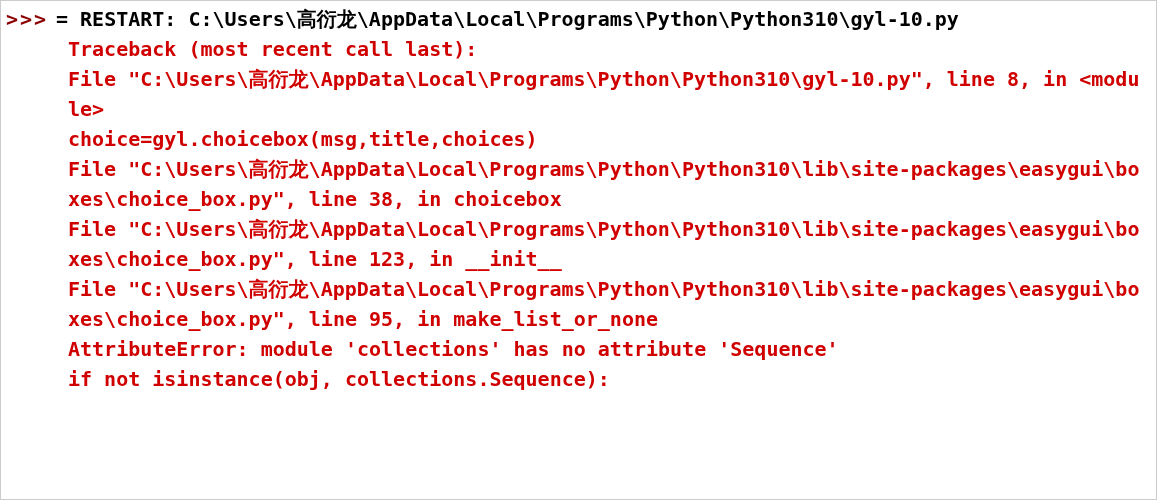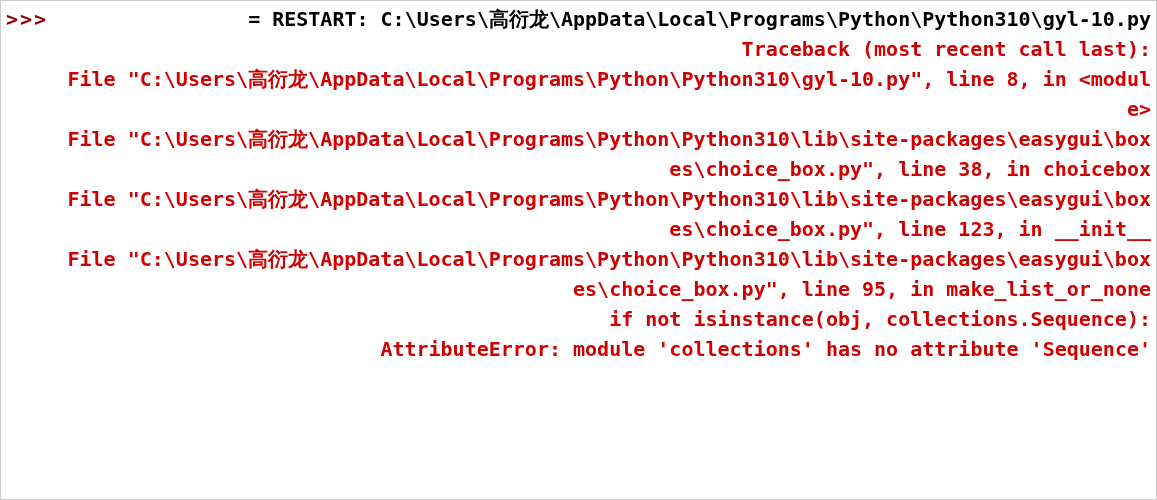--- a/index.html
+++ b/index.html
@@ -21,35 +21,35 @@
       width: 50px;
       flex: 0 0 50px;
       color: #8b0000;
       letter-spacing: 2px;
       white-space: pre;
     }
     .content-col {
       flex: 1;
       overflow-wrap: break-word;
       word-break: break-all;
-      text-align: right;
     }
     .restart { color: #000; }
-    .err { color: #d00000; }
+    .err { color: #d00000; margin-left: 12px; }
   </style>
 </head>
 <body>
 
 <div class="console">
   <div class="row">
     <div class="prompt-col">&gt;&gt;&gt;</div>
     <div class="content-col">
       <div class="restart">= RESTART: C:\Users\高衍龙\AppData\Local\Programs\Python\Python310\gyl-10.py</div>
       <div class="err">Traceback (most recent call last):</div>
       <div class="err">  File "C:\Users\高衍龙\AppData\Local\Programs\Python\Python310\gyl-10.py", line 8, in &lt;module&gt;</div>
+      <div class="err">    choice=gyl.choicebox(msg,title,choices)</div>
       <div class="err">  File "C:\Users\高衍龙\AppData\Local\Programs\Python\Python310\lib\site-packages\easygui\boxes\choice_box.py", line 38, in choicebox</div>
       <div class="err">  File "C:\Users\高衍龙\AppData\Local\Programs\Python\Python310\lib\site-packages\easygui\boxes\choice_box.py", line 123, in __init__</div>
       <div class="err">  File "C:\Users\高衍龙\AppData\Local\Programs\Python\Python310\lib\site-packages\easygui\boxes\choice_box.py", line 95, in make_list_or_none</div>
+      <div class="err">AttributeError: module 'collections' has no attribute 'Sequence'</div>
       <div class="err">    if not isinstance(obj, collections.Sequence):</div>
-      <div class="err">AttributeError: module 'collections' has no attribute 'Sequence'</div>
     </div>
   </div>
 </div>
 
 </body></html>

